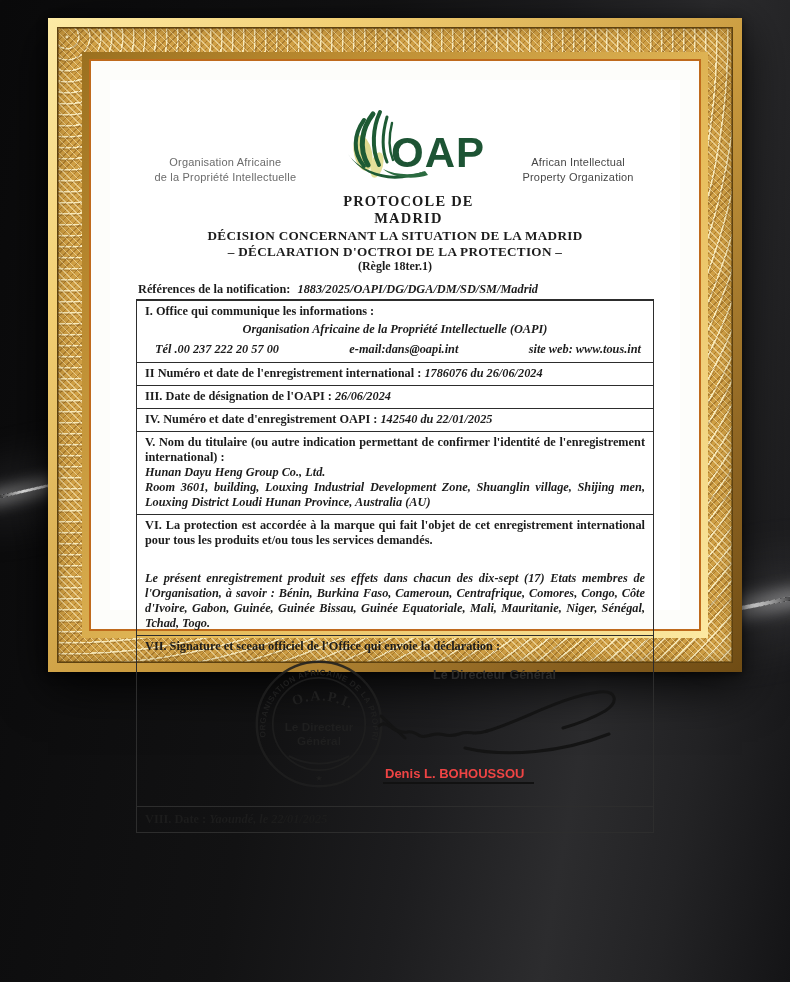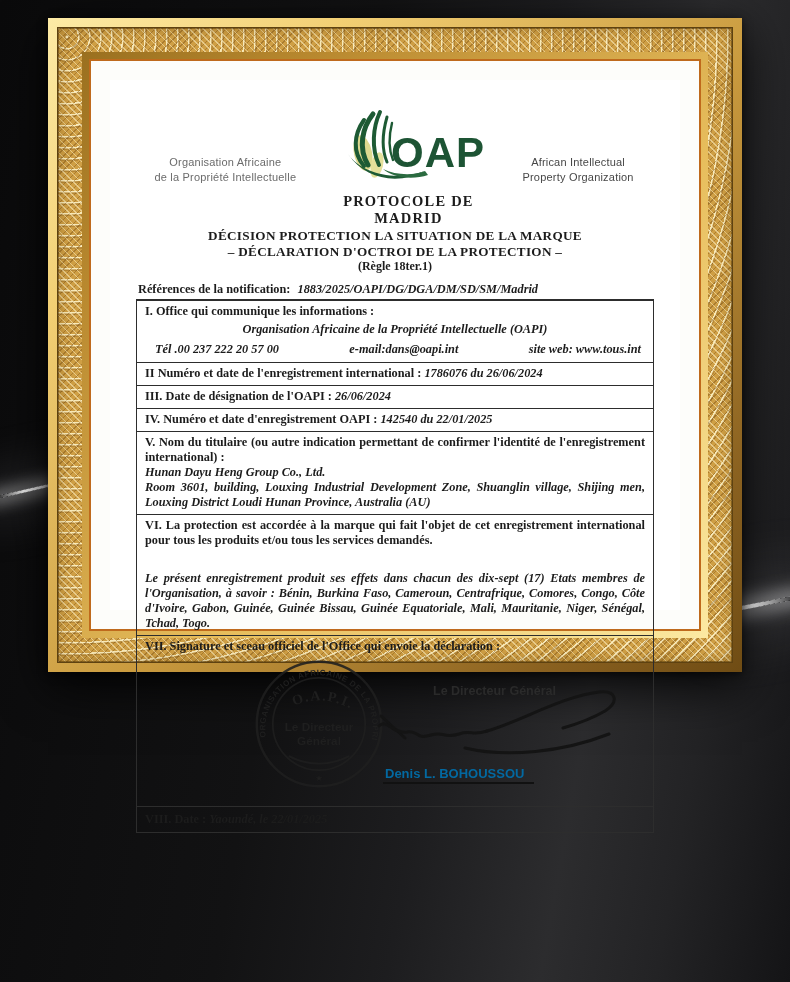--- a/index.html
+++ b/index.html
@@ -59,25 +59,25 @@
   .center{text-align:center;}
   .jst{text-align:justify;}
   .contact-row{display:flex;justify-content:space-between;padding:2px 4px 1px 10px;}
   .row-office .line{margin:3px 0;}
   p{margin:0;}
   .vi-p2{margin-top:23px;}
 
   
   .sig-area{position:relative;height:146px;margin-top:2px;}
   .seal{position:absolute;left:108px;top:2px;}
-  .dir-title{position:absolute;left:288px;top:28px;font-family:"Liberation Sans","DejaVu Sans",sans-serif;
+  .dir-title{position:absolute;left:288px;top:12px;font-family:"Liberation Sans","DejaVu Sans",sans-serif;
     font-weight:bold;font-size:12.5px;color:#2a2a2a;}
   .sig-svg{position:absolute;left:222px;top:26px;}
   .signer{position:absolute;left:238px;top:110px;font-family:"Liberation Sans","DejaVu Sans",sans-serif;
-    font-weight:bold;font-size:13px;color:#0369a1;border-bottom:2px solid #111;padding:0 10px 1px 2px;}
+    font-weight:bold;font-size:13px;color:#ef4444;border-bottom:2px solid #111;padding:0 10px 1px 2px;}
   .row-date{padding:5px 8px;}
 </style>
 </head>
 <body>
 
 <div class="scene">
   <div class="beam beam-left"></div>
   <div class="beam beam-right"></div>
 
   <div class="frame">
@@ -110,21 +110,21 @@
               </svg>
               <div class="protocole">PROTOCOLE DE MADRID</div>
             </div>
             <div class="hdr-org en">
               <div>African Intellectual</div>
               <div>Property Organization</div>
             </div>
           </div>
 
           <div class="title">
-            <div class="t1">DÉCISION PROTECTION LA SITUATION DE LA MARQUE</div>
+            <div class="t1">DÉCISION CONCERNANT LA SITUATION DE LA MADRID</div>
             <div class="t2">– DÉCLARATION D'OCTROI DE LA PROTECTION –</div>
             <div class="t3">(Règle 18ter.1)</div>
           </div>
 
           <div class="refline">
             <span class="lbl">Références de la notification:</span>
             <span class="val">1883/2025/OAPI/DG/DGA/DM/SD/SM/Madrid</span>
           </div>
 
           <div class="tbl">

